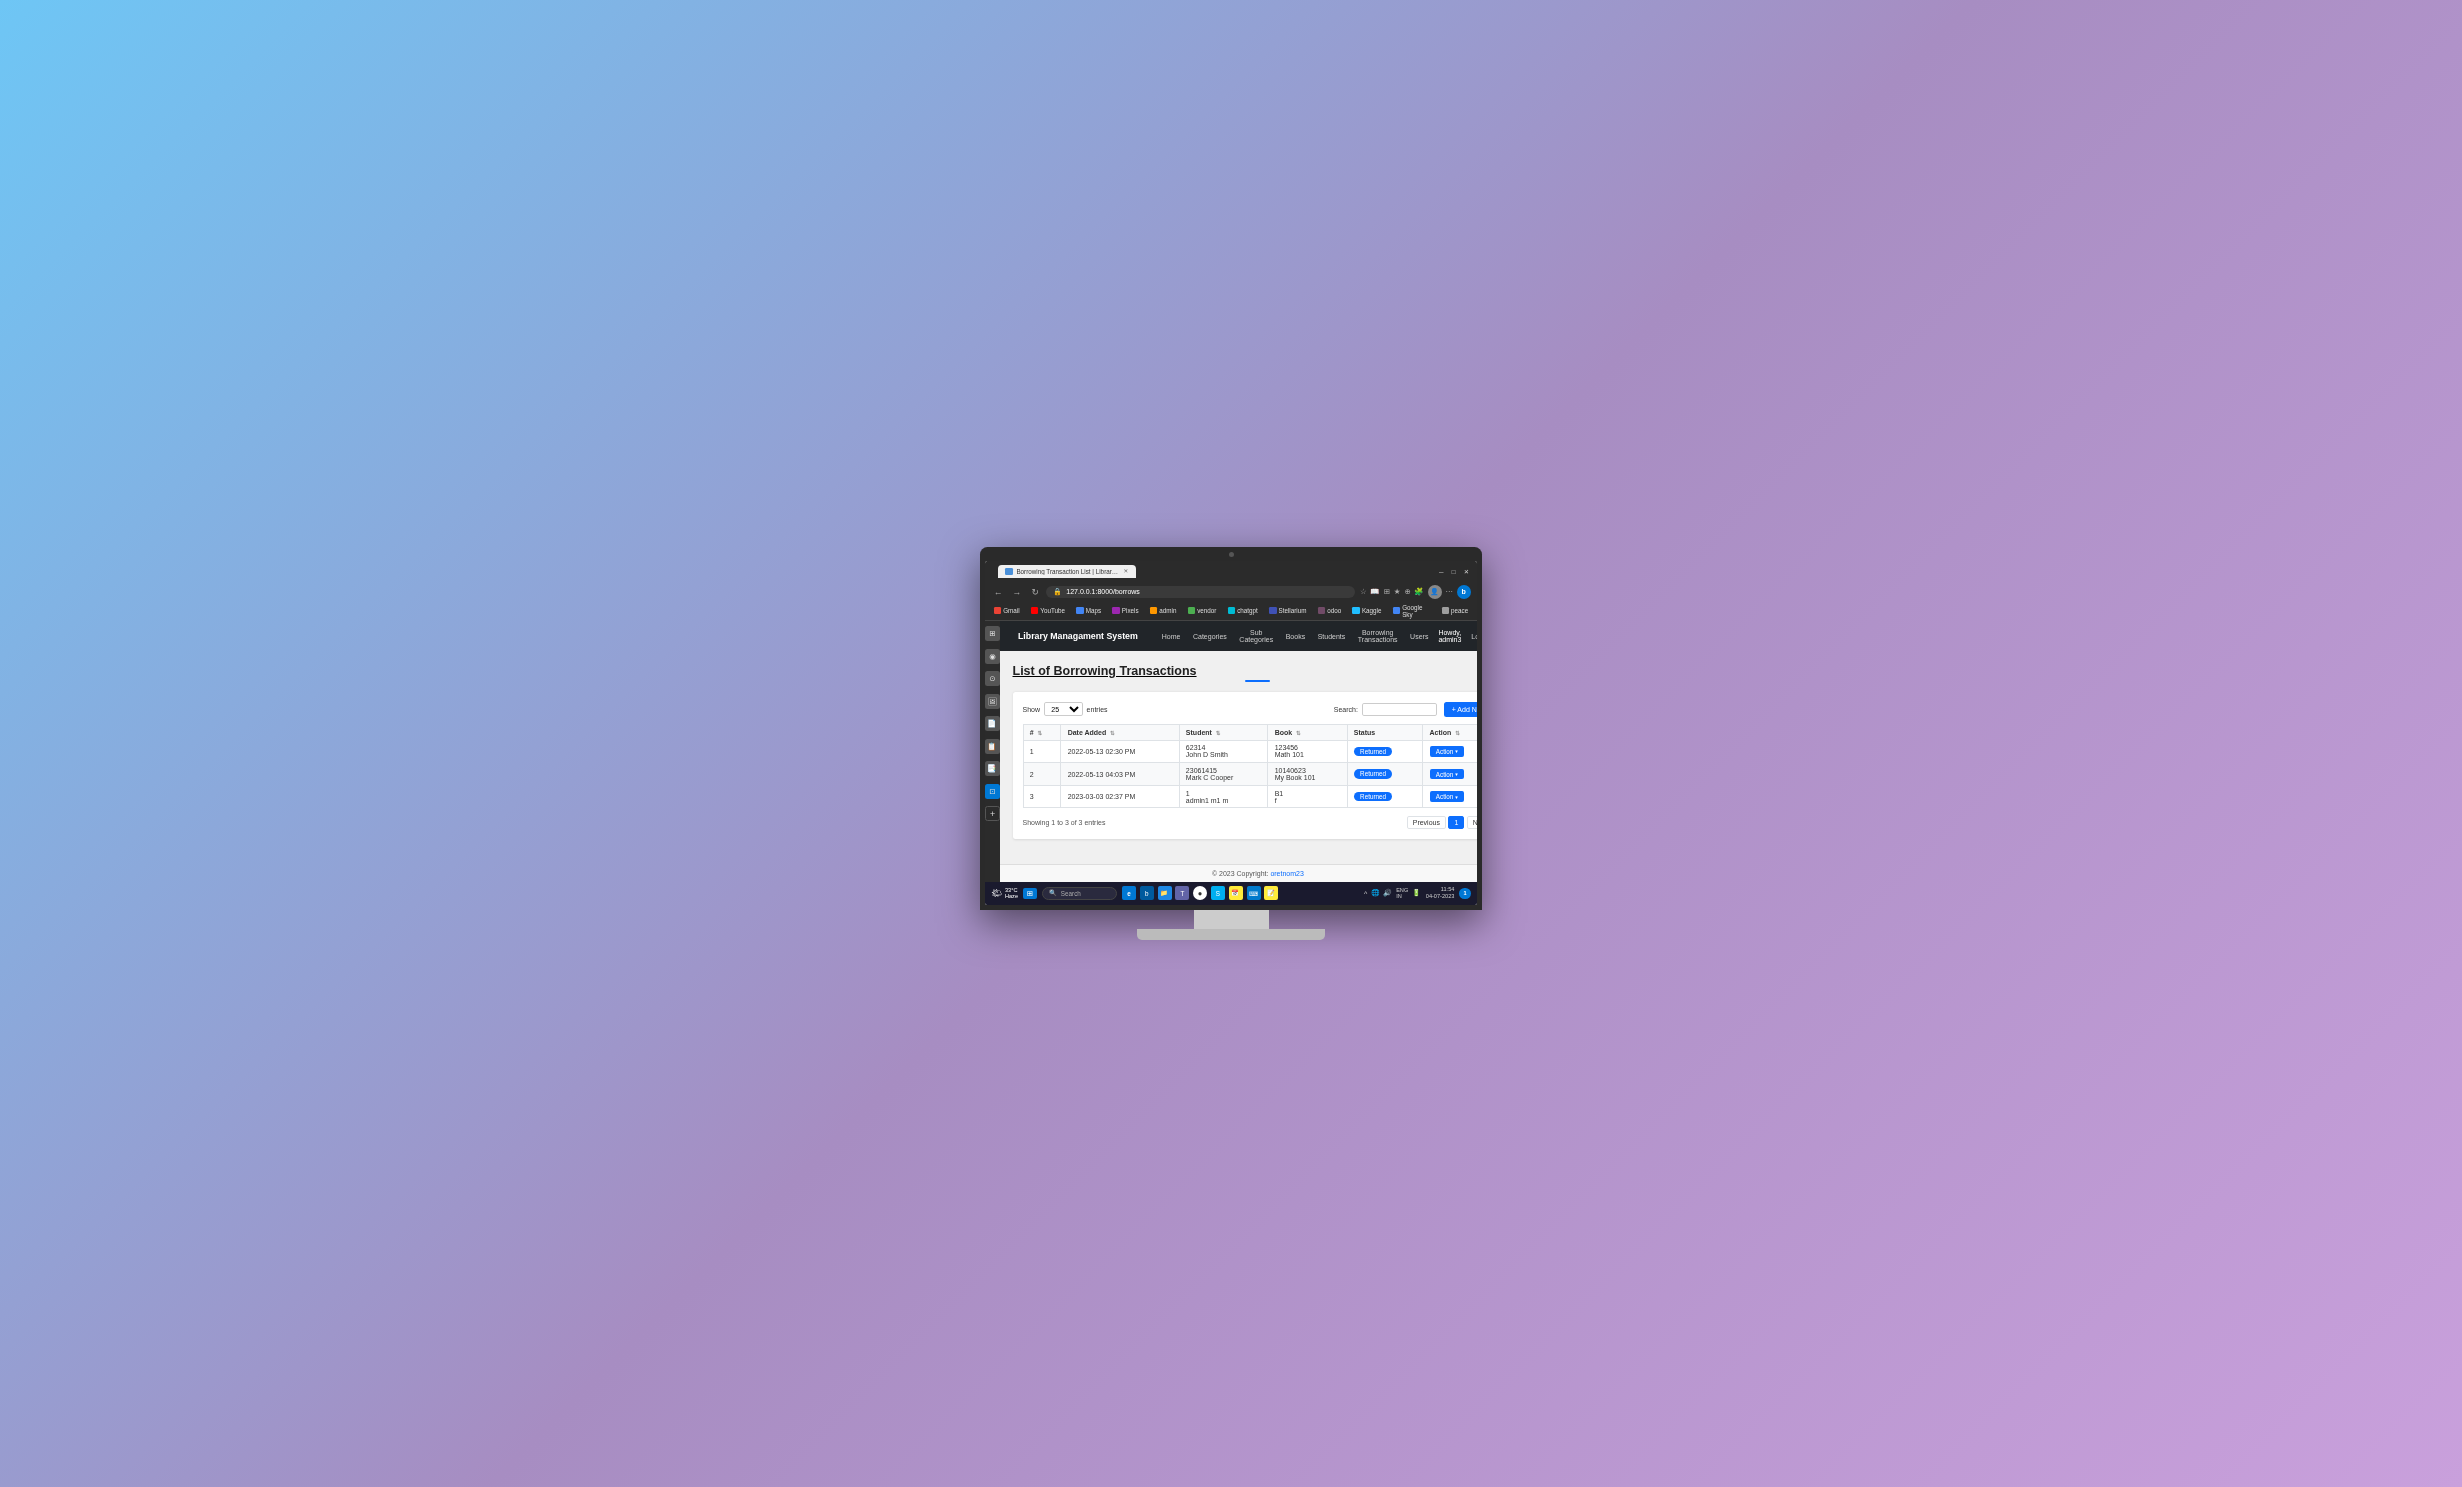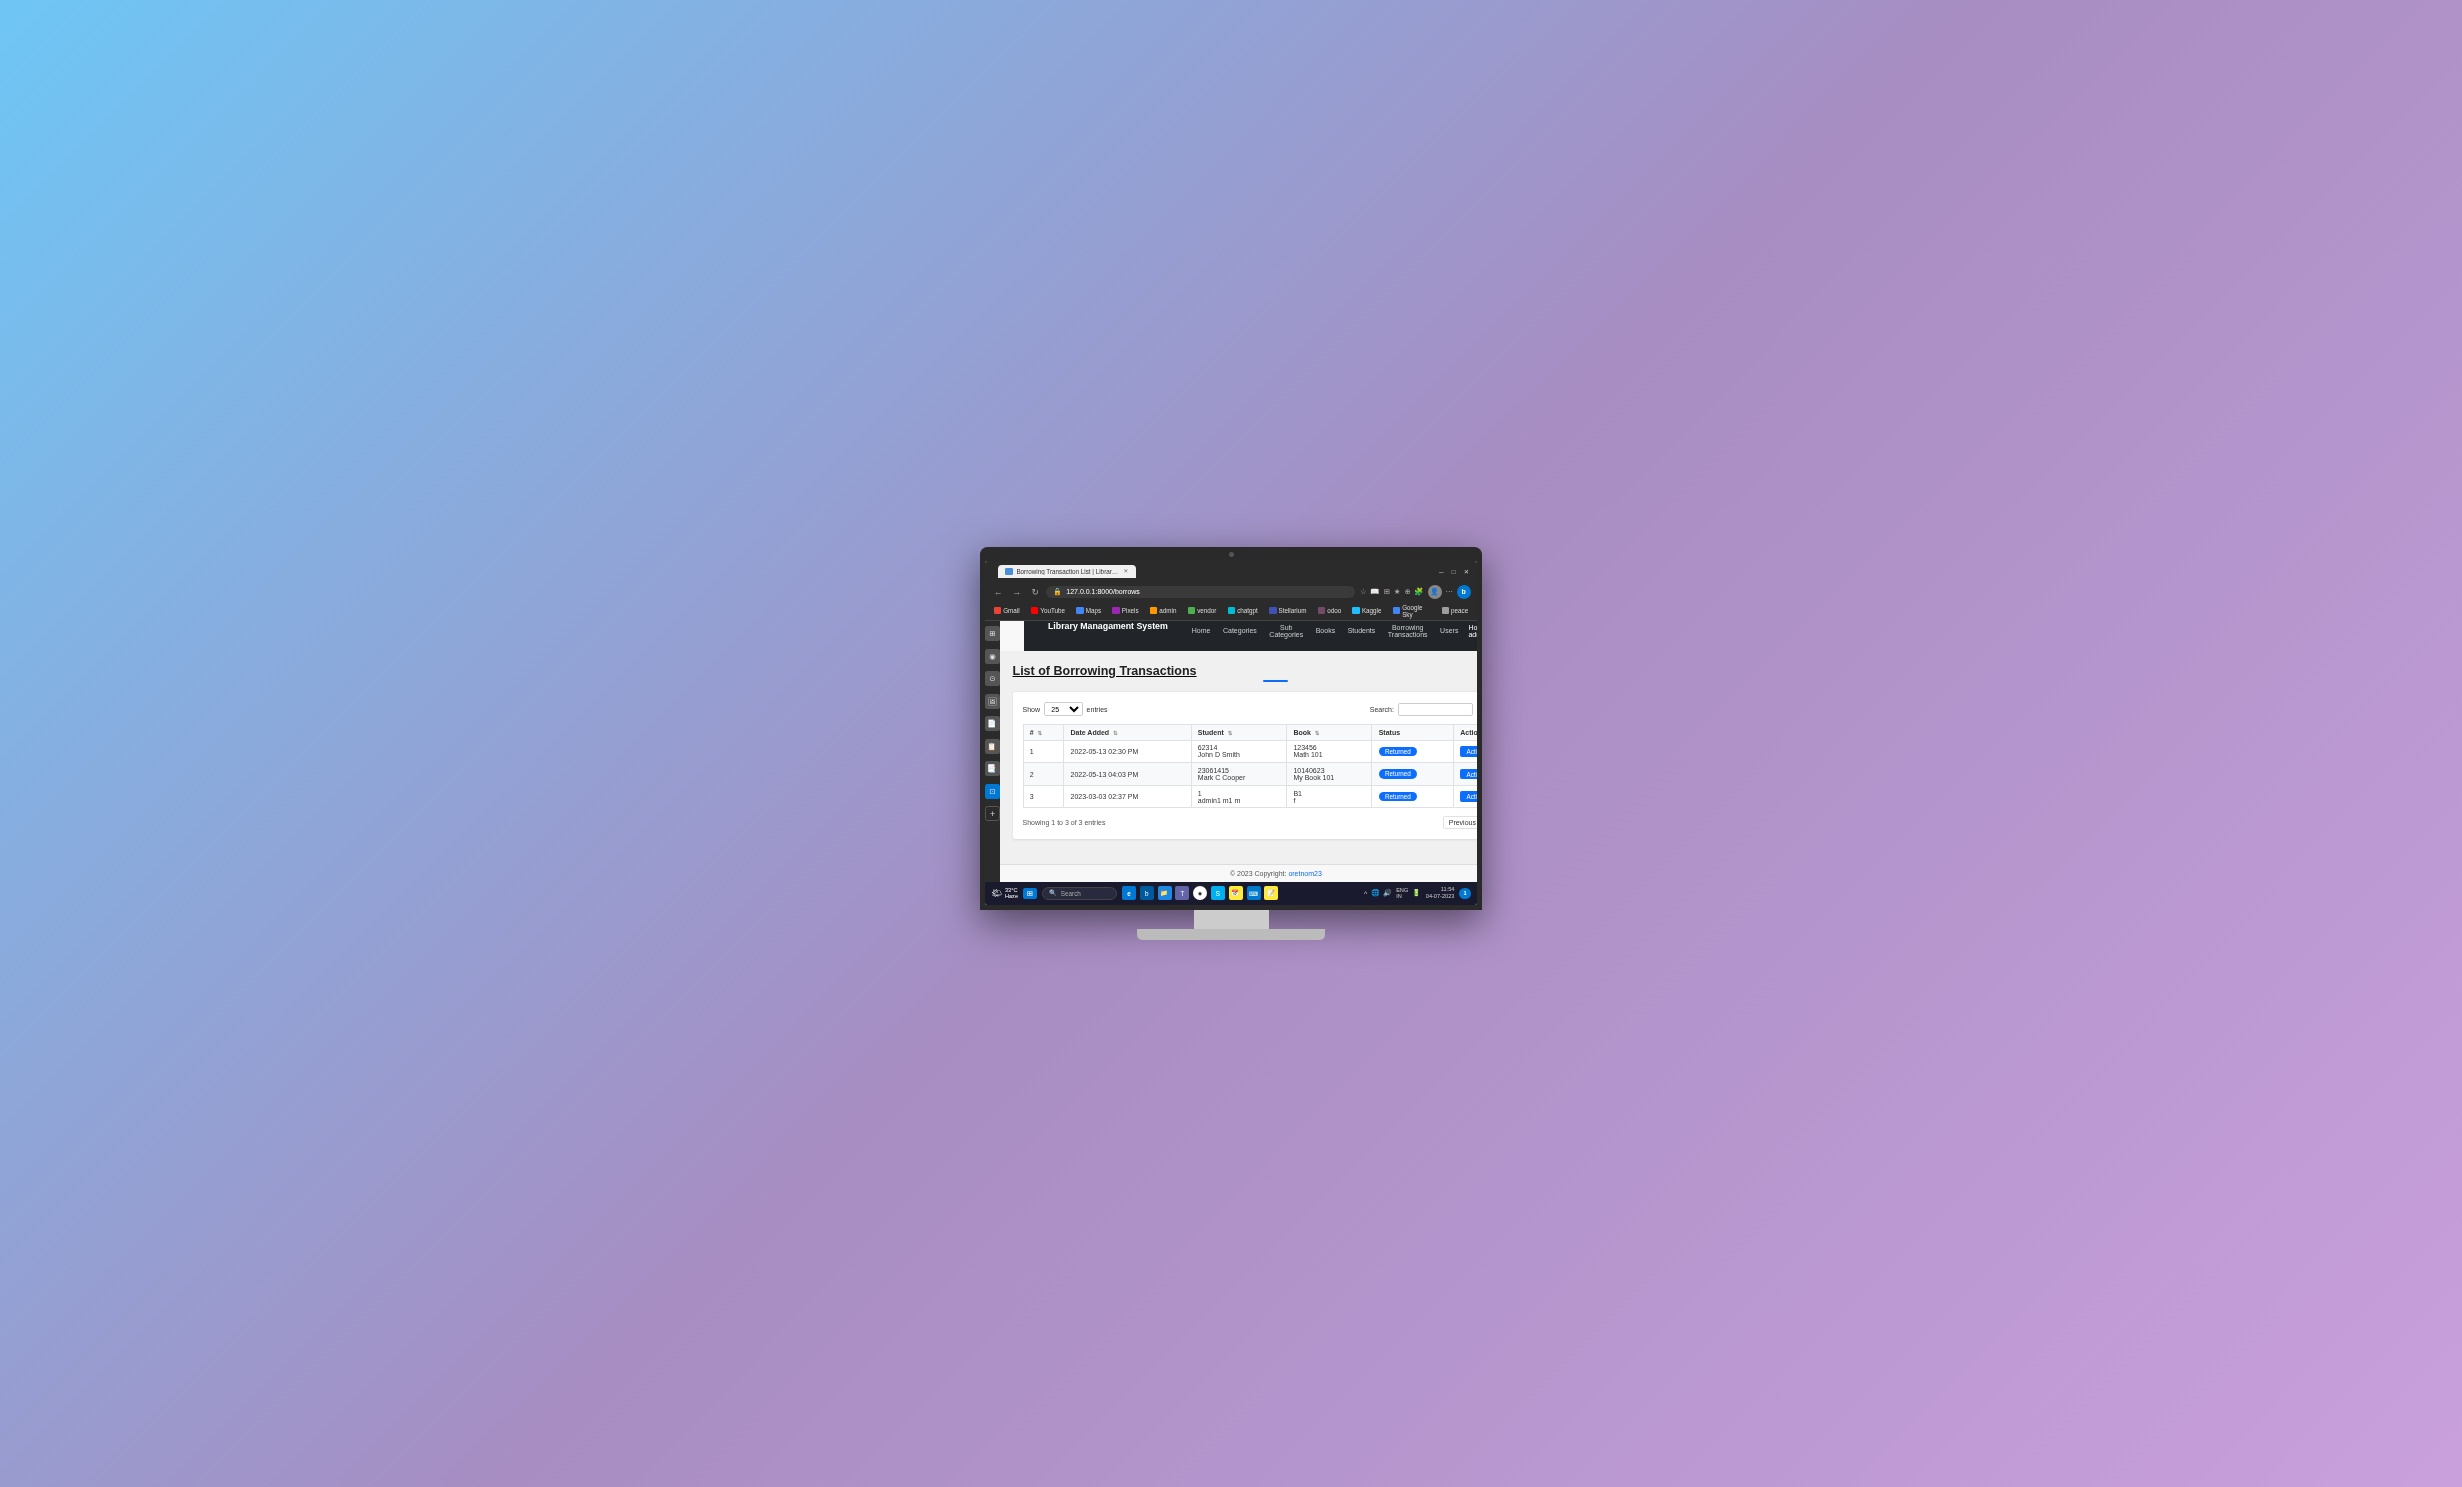--- a/index.html
+++ b/index.html
@@ -217,25 +217,24 @@
     
     .webpage {
       flex: 1;
       background: #f8f8f8;
     }
 
     
     .app-navbar {
       background: #212529;
       color: #fff;
-      padding: 0 24px;
-      display: flex;
-      align-items: flex-start;
+      padding: 0 18px;
+      display: flex;
+      align-items: center;
       min-height: 30px;
-      margin-left: 24px;
     }
     .app-brand {
       font-size: 8.8px;
       font-weight: bold;
       color: #fff;
       margin-right: 19px;
       white-space: nowrap;
     }
     .nav-links {
       display: flex;

